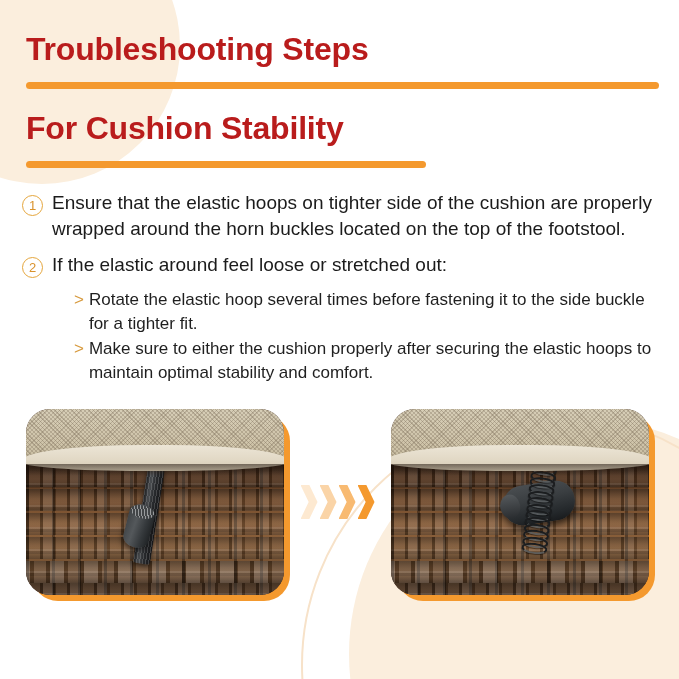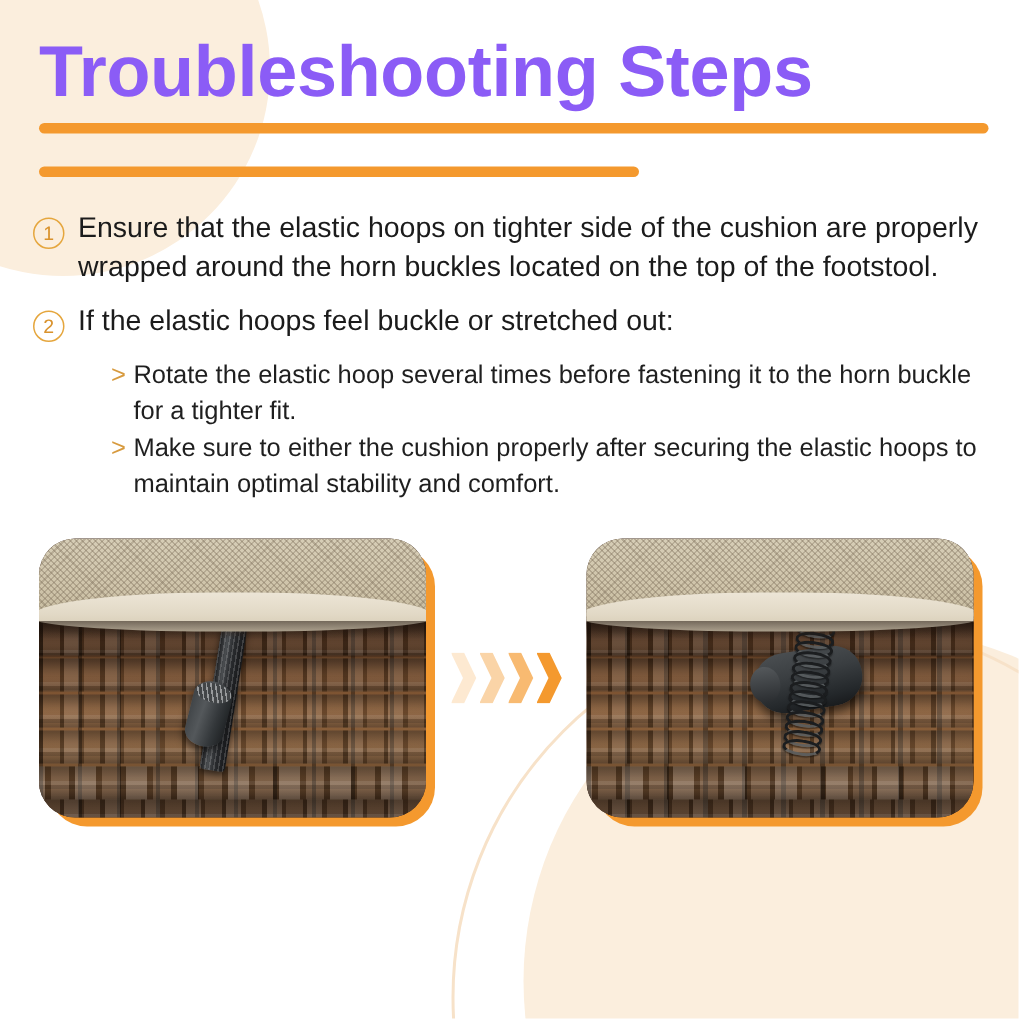--- a/index.html
+++ b/index.html
@@ -28,24 +28,24 @@
     width:500px;height:500px;border-radius:50%;
     border:2px solid #f7e2c9;
     background:transparent;
   }
 
   
   .content{position:relative;z-index:3;}
   .title-block{padding:24px 22px 0 26px;}
   h1.title{
     margin:0;
-    font-size:48px;
+    font-size:32px;
     line-height:50px;
     font-weight:bold;
-    color:#8b5cf6;
+    color:#b91c1c;
     letter-spacing:-0.2px;
     white-space:nowrap;
   }
   .rule{
     height:7px;border-radius:4px;background:#f4992e;
     margin-top:8px;
   }
   .rule.full{width:633px;}
   .rule.short{width:400px;}
   .title-gap{height:14px;}
@@ -275,43 +275,44 @@
   <div class="blob-tl"></div>
   <div class="blob-br"></div>
   <div class="blob-br-ring"></div>
 
   <div class="content">
 
     <div class="title-block">
       <h1 class="title">Troubleshooting Steps</h1>
       <div class="rule full"></div>
       <div class="title-gap"></div>
+      <h1 class="title">For Cushion Stability</h1>
       <div class="rule short"></div>
     </div>
 
     <div class="steps">
 
       <div class="step">
         <div class="num">1</div>
         <div class="step-text">
           <p>Ensure that the elastic hoops on tighter side of the cushion are properly wrapped around the horn buckles located on the top of the footstool.</p>
         </div>
       </div>
 
       <div class="step">
         <div class="num">2</div>
         <div class="step-text">
-          <p>If the elastic hoops feel buckle or stretched out:</p>
+          <p>If the elastic around feel loose or stretched out:</p>
         </div>
       </div>
 
       <div class="sublist">
         <div class="subitem">
           <span class="chev">&gt;</span>
-          <span class="txt">Rotate the elastic hoop several times before fastening it to the horn buckle for a tighter fit.</span>
+          <span class="txt">Rotate the elastic hoop several times before fastening it to the side buckle for a tighter fit.</span>
         </div>
         <div class="subitem">
           <span class="chev">&gt;</span>
           <span class="txt">Make sure to either the cushion properly after securing the elastic hoops to maintain optimal stability and comfort.</span>
         </div>
       </div>
 
     </div>
 
     <div class="panels">

